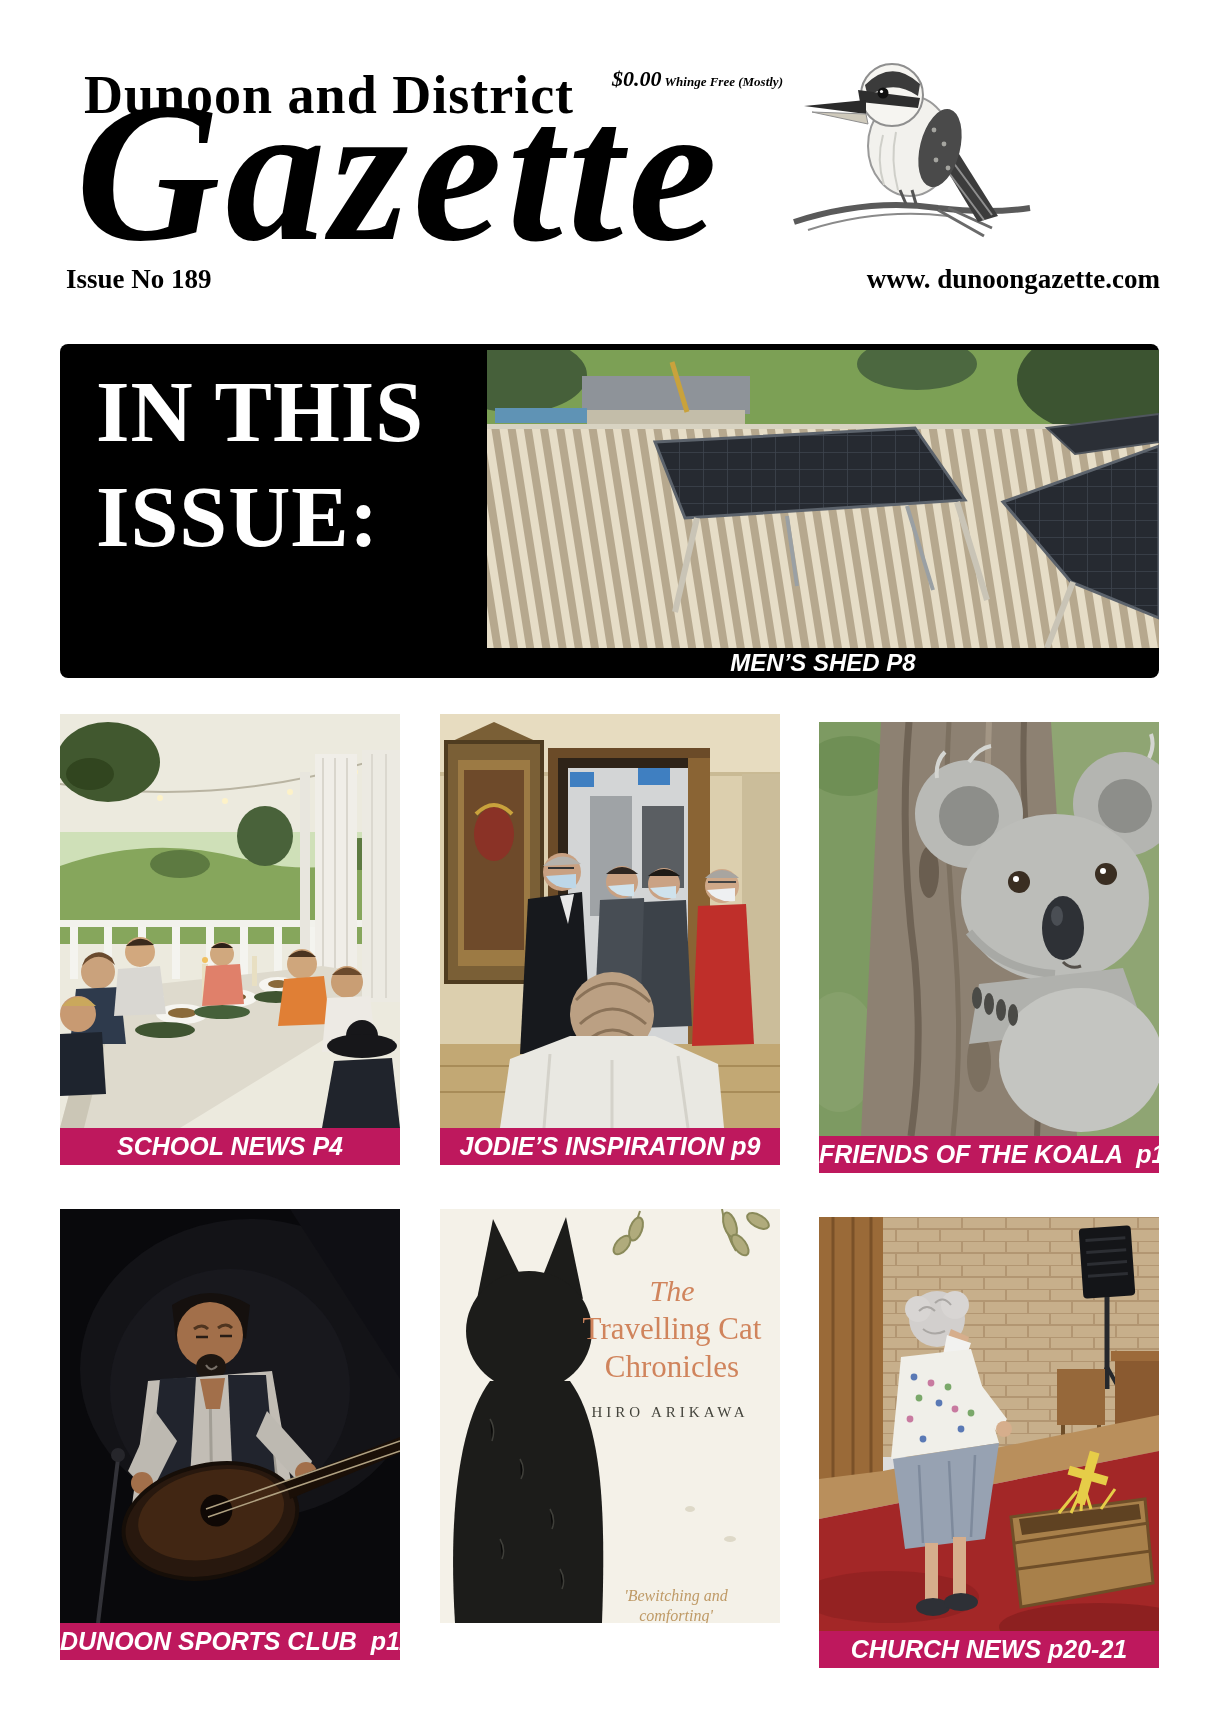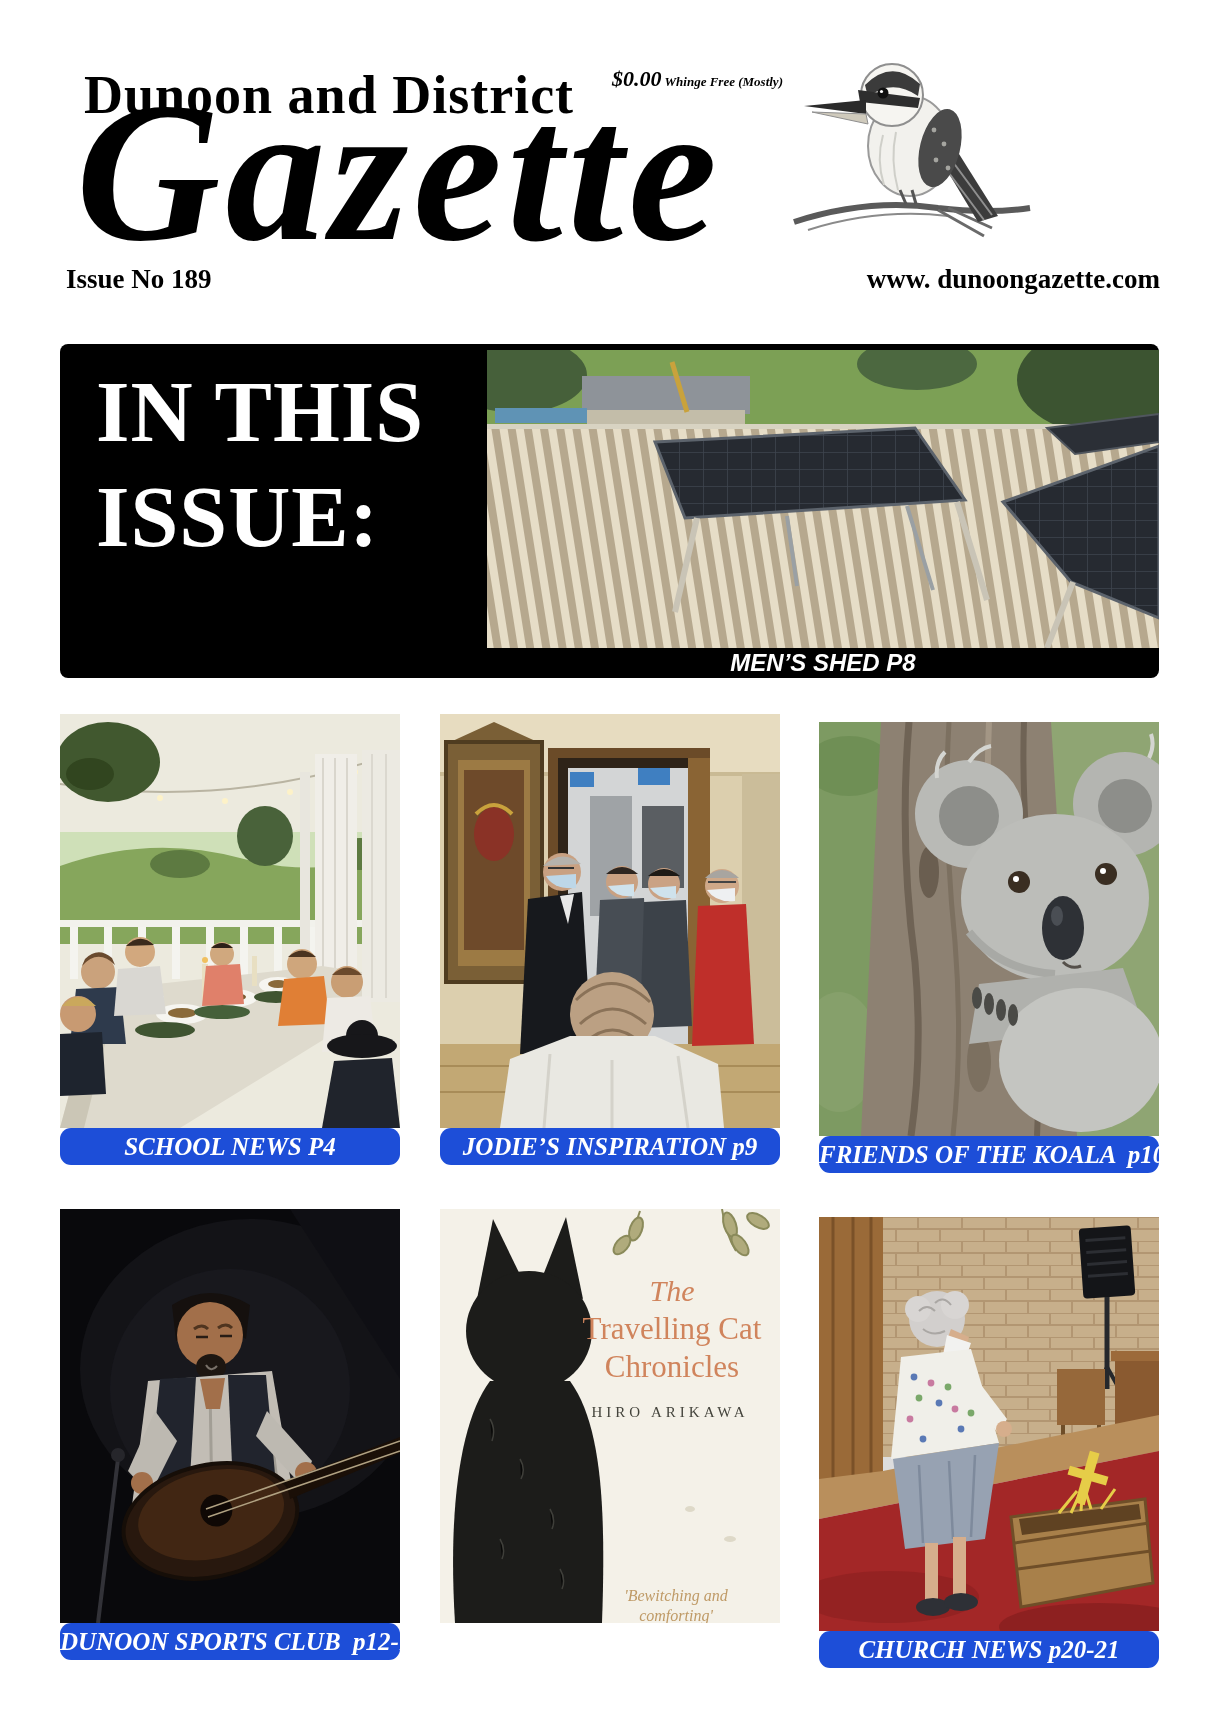--- a/index.html
+++ b/index.html
@@ -48,23 +48,23 @@
   .feature figcaption{
     height:30px;line-height:30px;text-align:center;color:#fff;
     font-family:"Liberation Sans",sans-serif;font-style:italic;font-weight:bold;
     font-size:24px;white-space:pre;
   }
   
   .story{position:absolute;width:340px;margin:0;}
   .story .photo{width:340px;height:414px;background:#ddd;}
   .story .photo svg{display:block;}
   .story figcaption{
-    height:37px;line-height:37px;background:#1d4ed8;color:#fff;text-align:center;
-    font-family:Liberation Serif, serif;font-style:italic;font-weight:bold;
-    font-size:25px;white-space:pre;border-radius:11px;
+    height:37px;line-height:37px;background:#be185d;color:#fff;text-align:center;
+    font-family:Liberation Sans, sans-serif;font-style:italic;font-weight:bold;
+    font-size:25px;white-space:pre;
   }
   .r1{top:714px;}.r2{top:1209px;}
   .c1{left:60px;}.c2{left:440px;}.c3{left:819px;margin-top:8px;}
 </style>
 </head>
 <body>
 
 <div class="page">
 
   <header>

